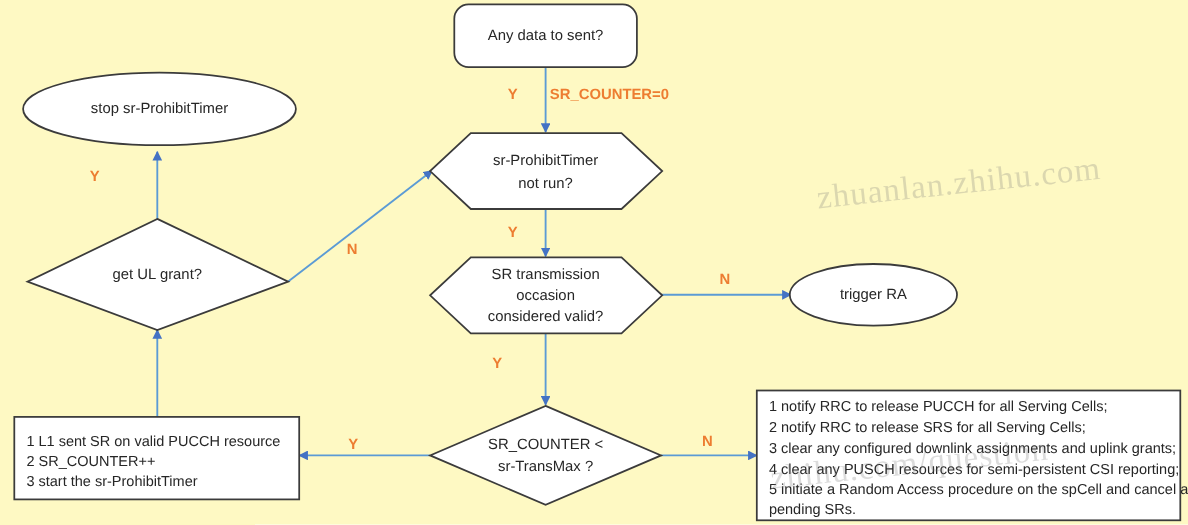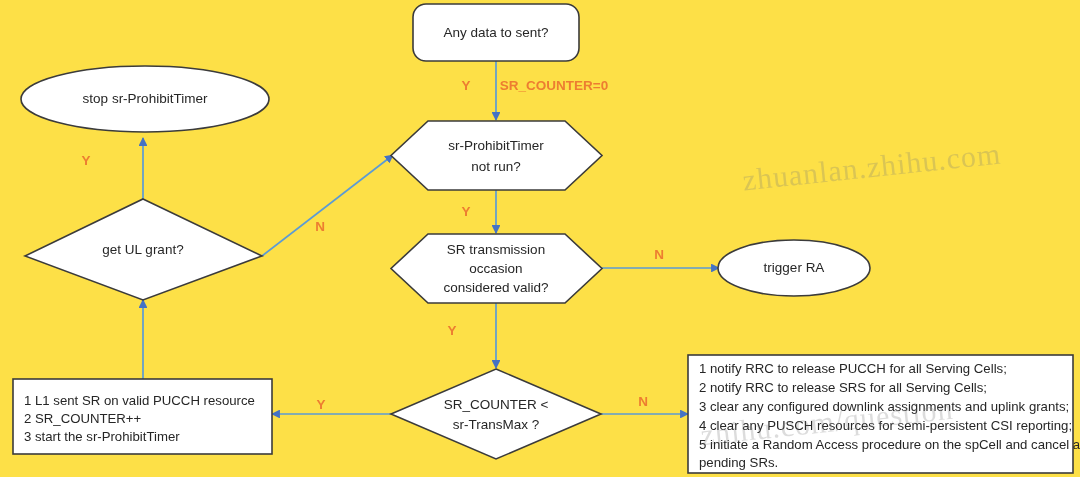--- a/index.html
+++ b/index.html
@@ -8,21 +8,21 @@
     padding: 0;
     background: #ffffff;
   }
   body {
     font-family: "Liberation Sans", sans-serif;
   }
   #canvas {
     position: relative;
     width: 1080px;
     height: 477px;
-    background: #fde047;
+    background: #fef9c3;
     overflow: hidden;
   }
   #flow-svg {
     position: absolute;
     left: 0;
     top: 0;
     width: 1080px;
     height: 477px;
   }
   .node-text {

